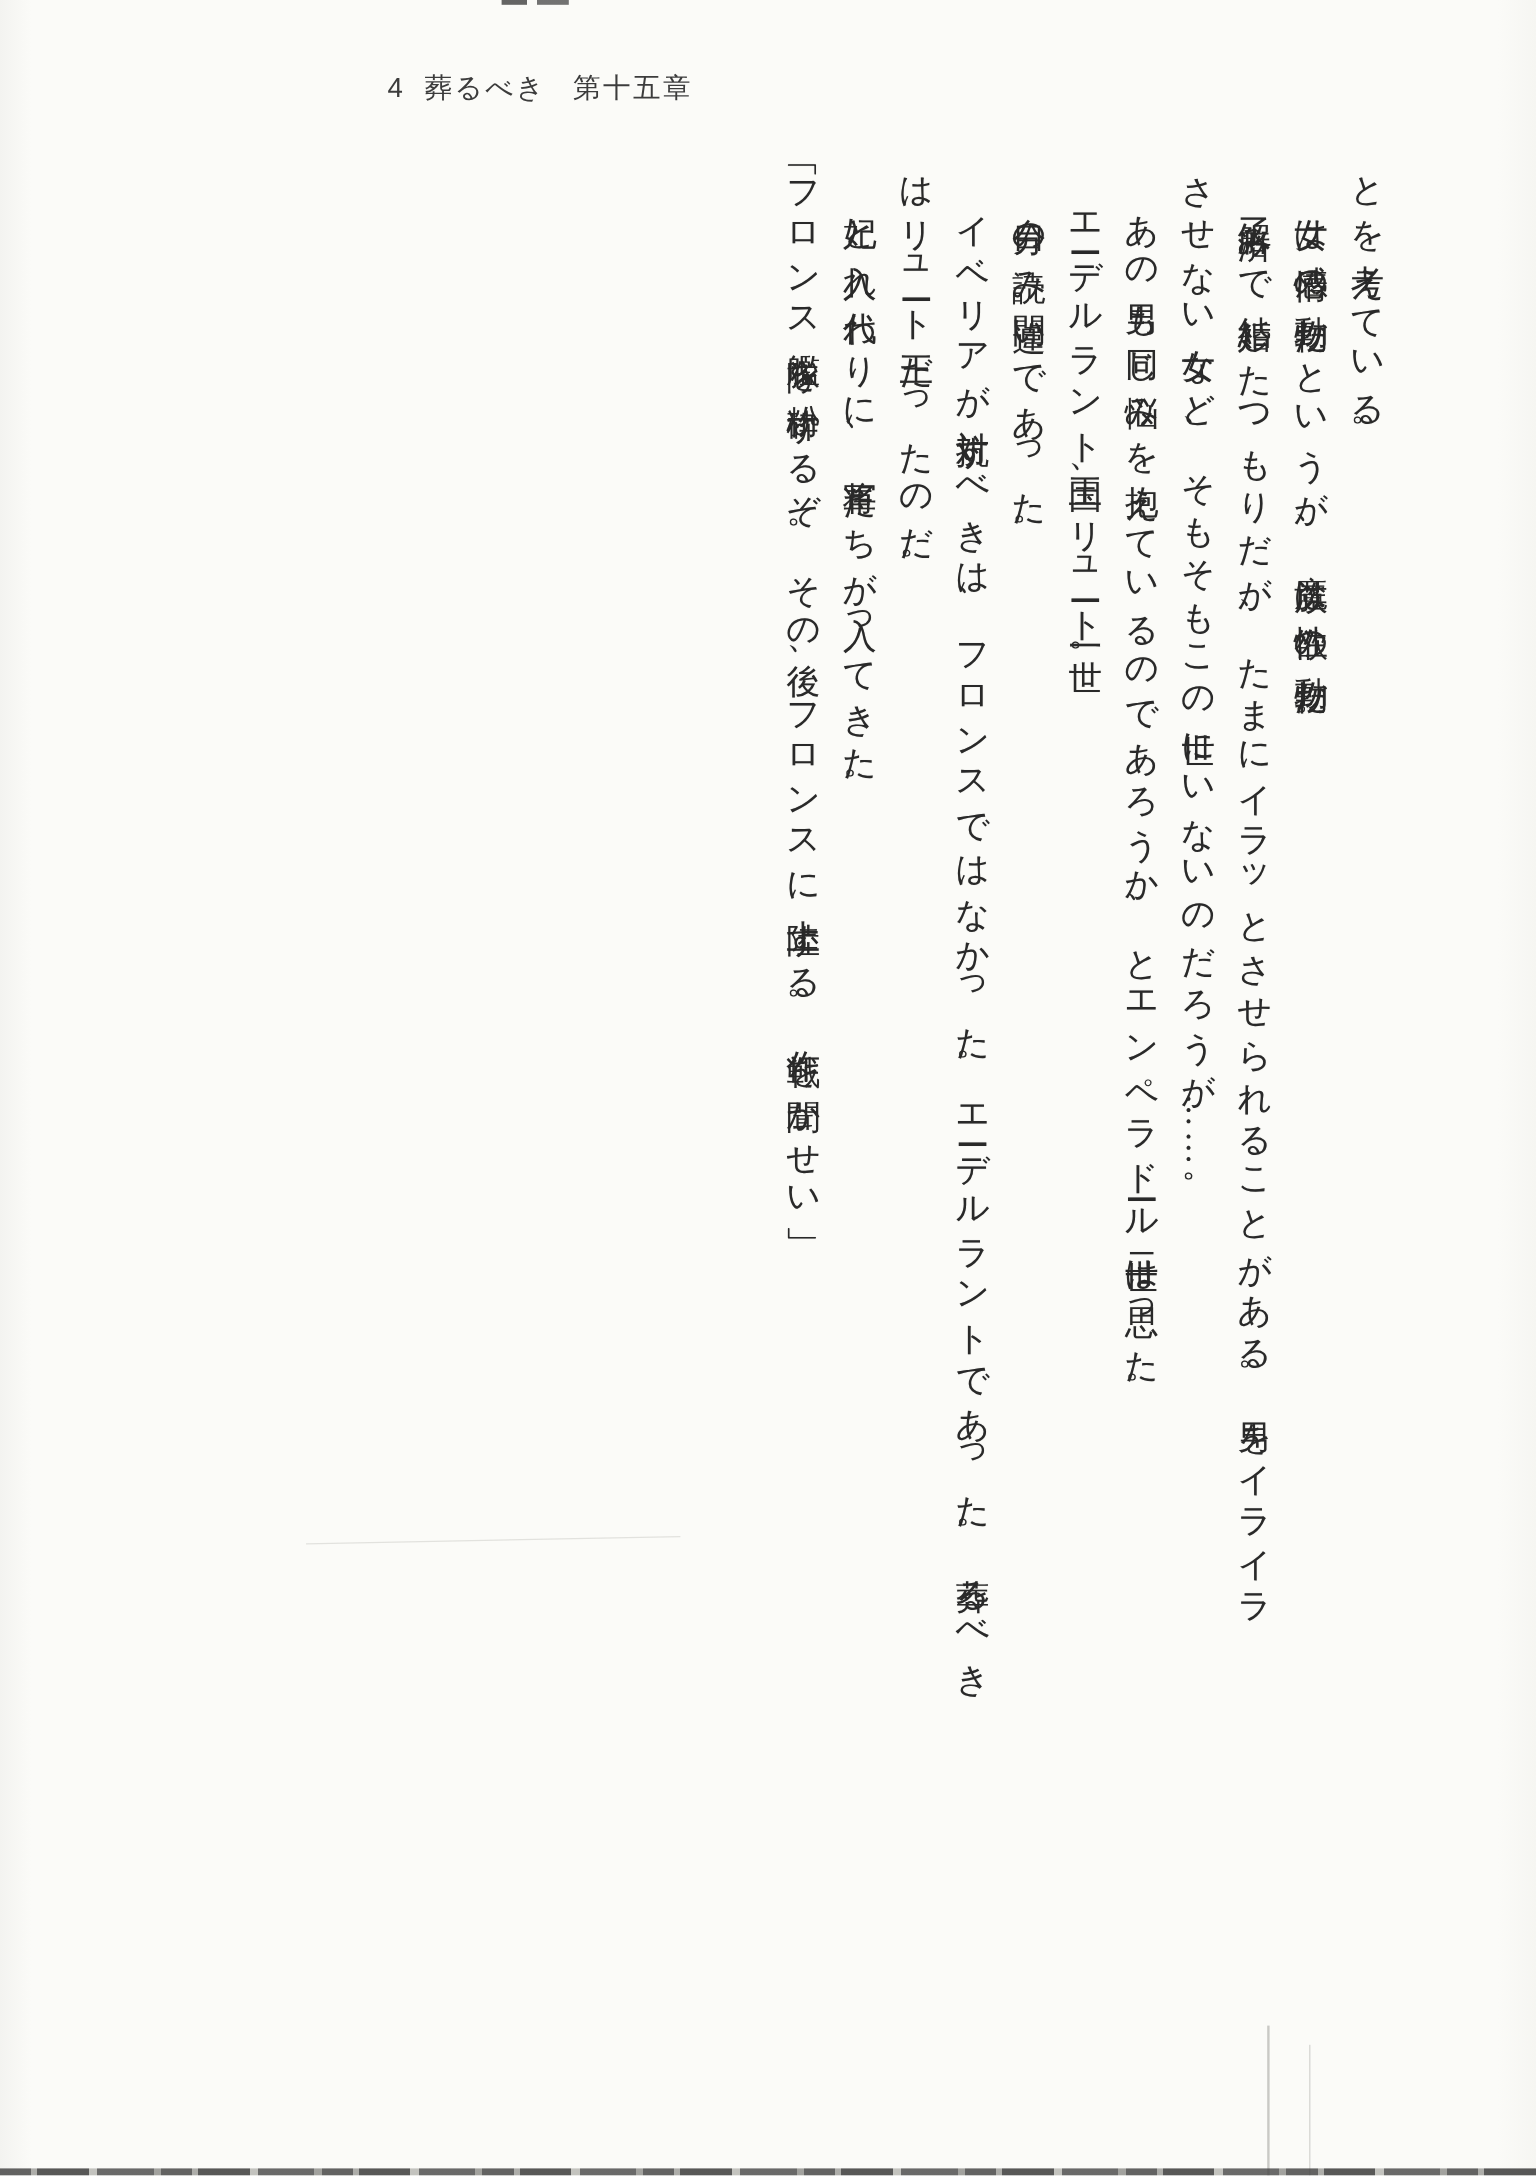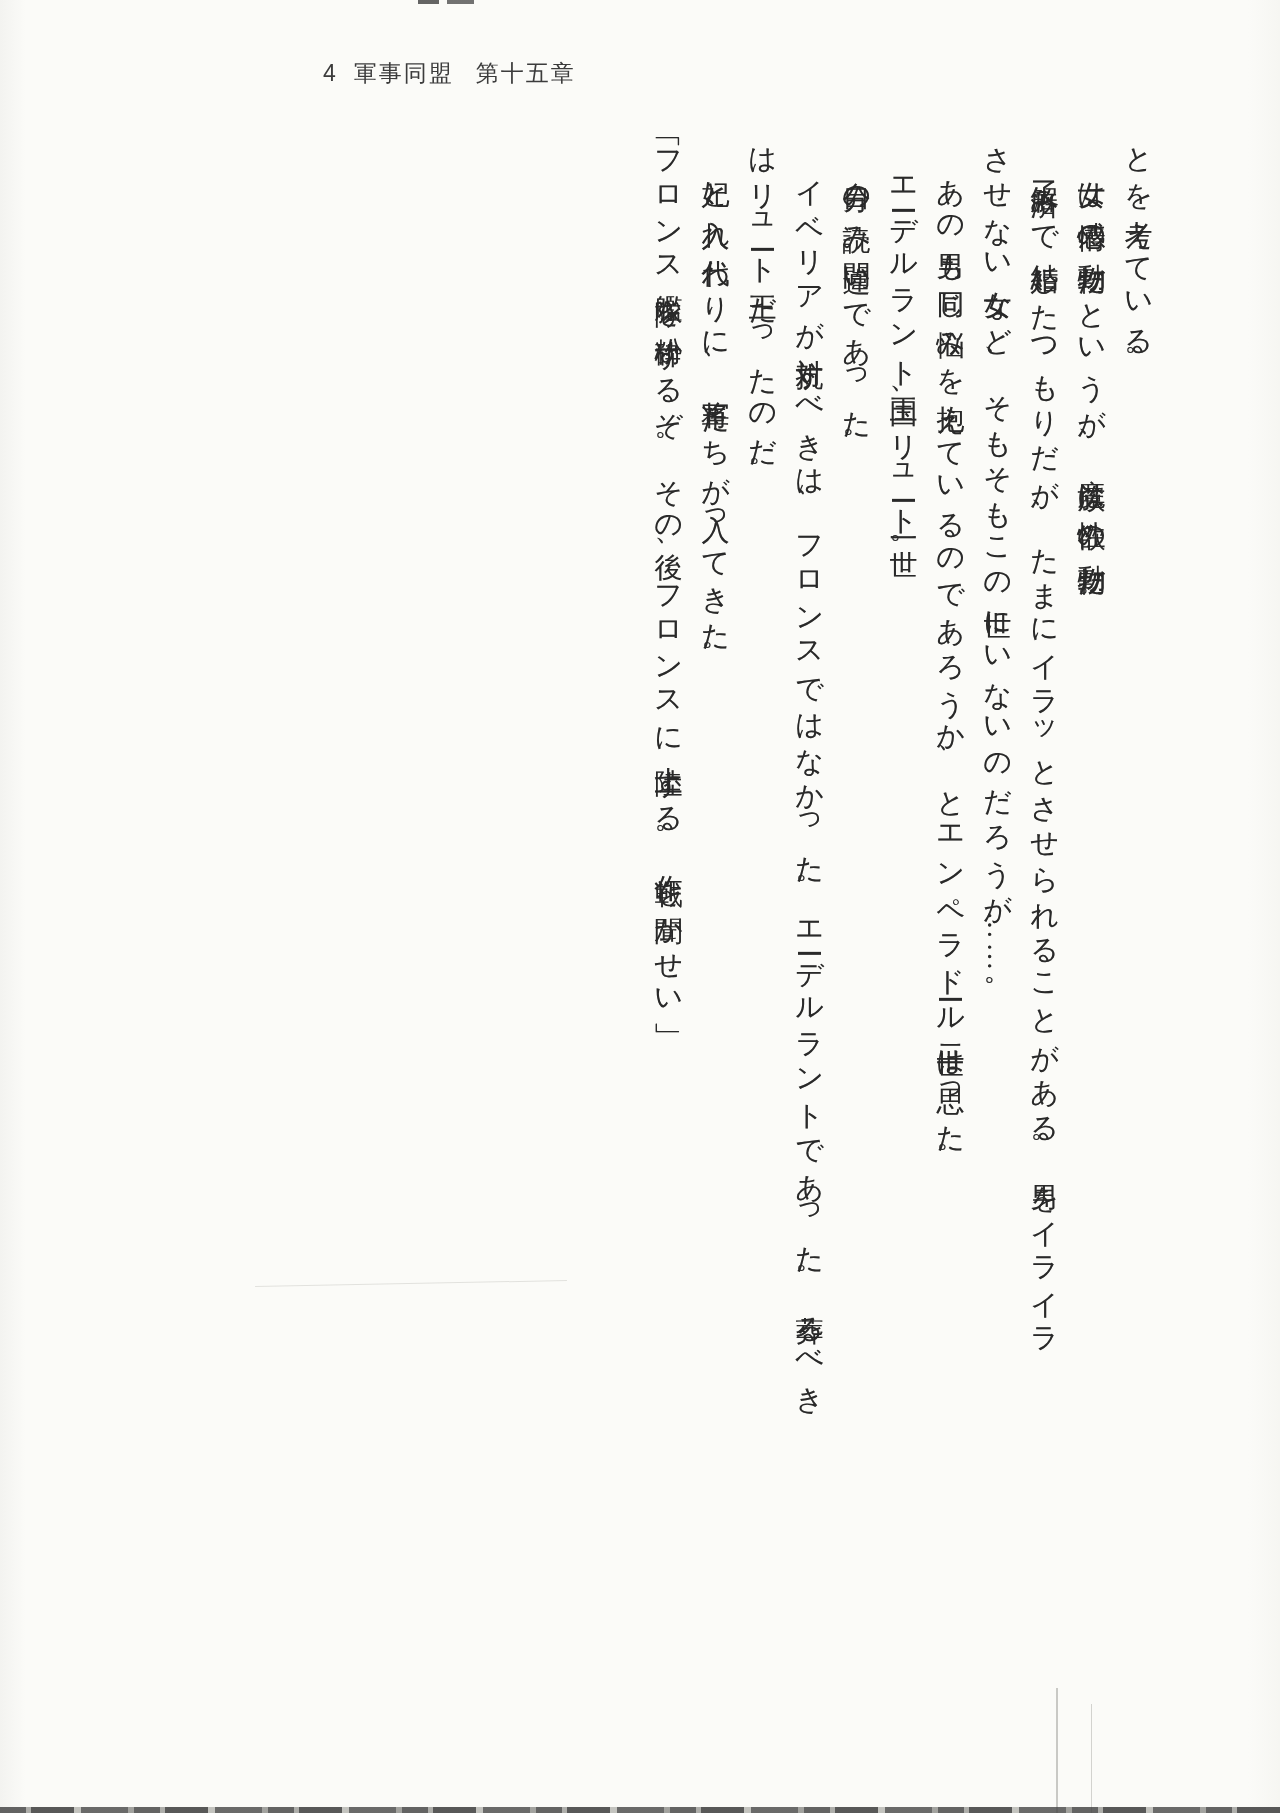--- a/index.html
+++ b/index.html
@@ -87,21 +87,21 @@
     left: 255px; top: 1283px;
     width: 312px; height: 1px;
     background: #e2e2de;
     transform: rotate(-1.1deg);
   }
 </style>
 </head>
 <body>
 
 <div class="running-head">
-  <span>4</span><span class="gap-s"></span><span>軍事同盟</span><span class="gap-m"></span><span>第十五章</span>
+  <span>4</span><span class="gap-s"></span><span>葬るべき</span><span class="gap-m"></span><span>第十五章</span>
 </div>
 
 <div class="body-text">
     <div class="tcol">とを考えている。</div>
     <div class="tcol indent">女は感情の動物だというが、魔族は性欲の動物だ。</div>
     <div class="tcol indent">了解済みで結婚したつもりだが、たまにイラッとさせられることがある。男をイライラ</div>
     <div class="tcol">させない女など、そもそもこの世にいないのだろうが……。</div>
     <div class="tcol indent">あの男も同じ悩みを抱えているのであろうか、とエンペラドール二世は思った。</div>
     <div class="tcol indent">エーデルラント王国、リュート一世。</div>
     <div class="tcol indent">自分の読み間違いであった。</div>

